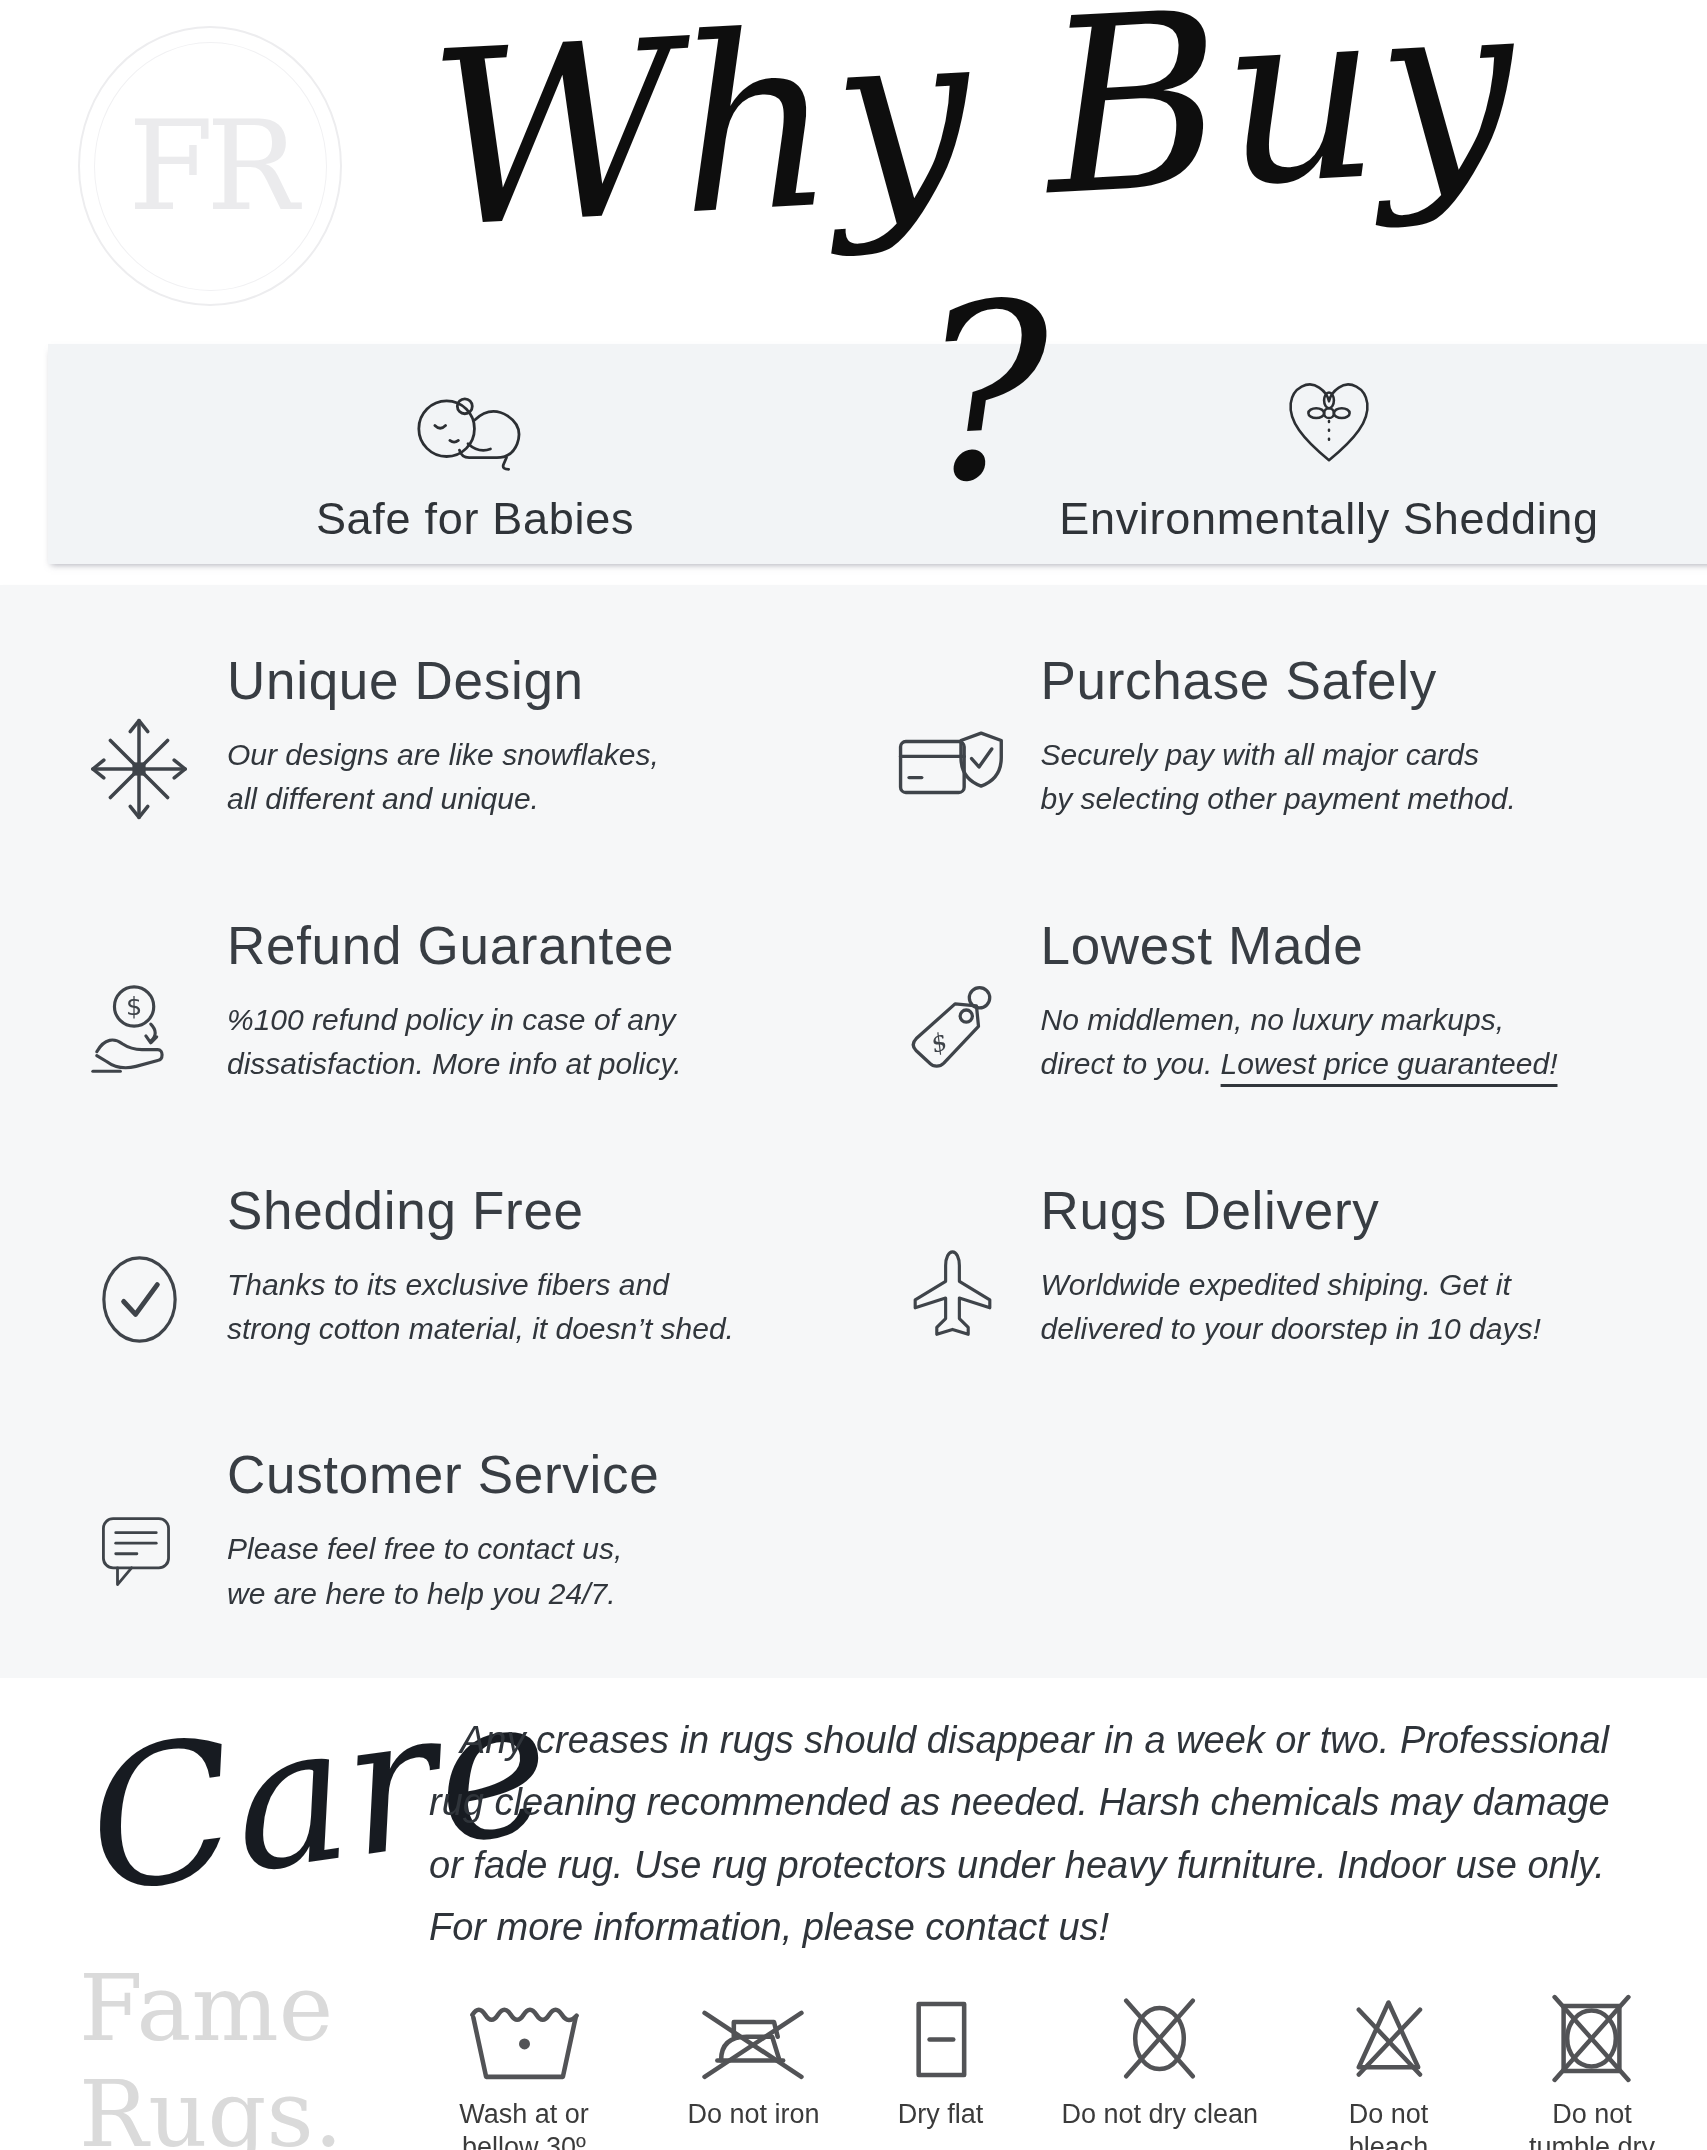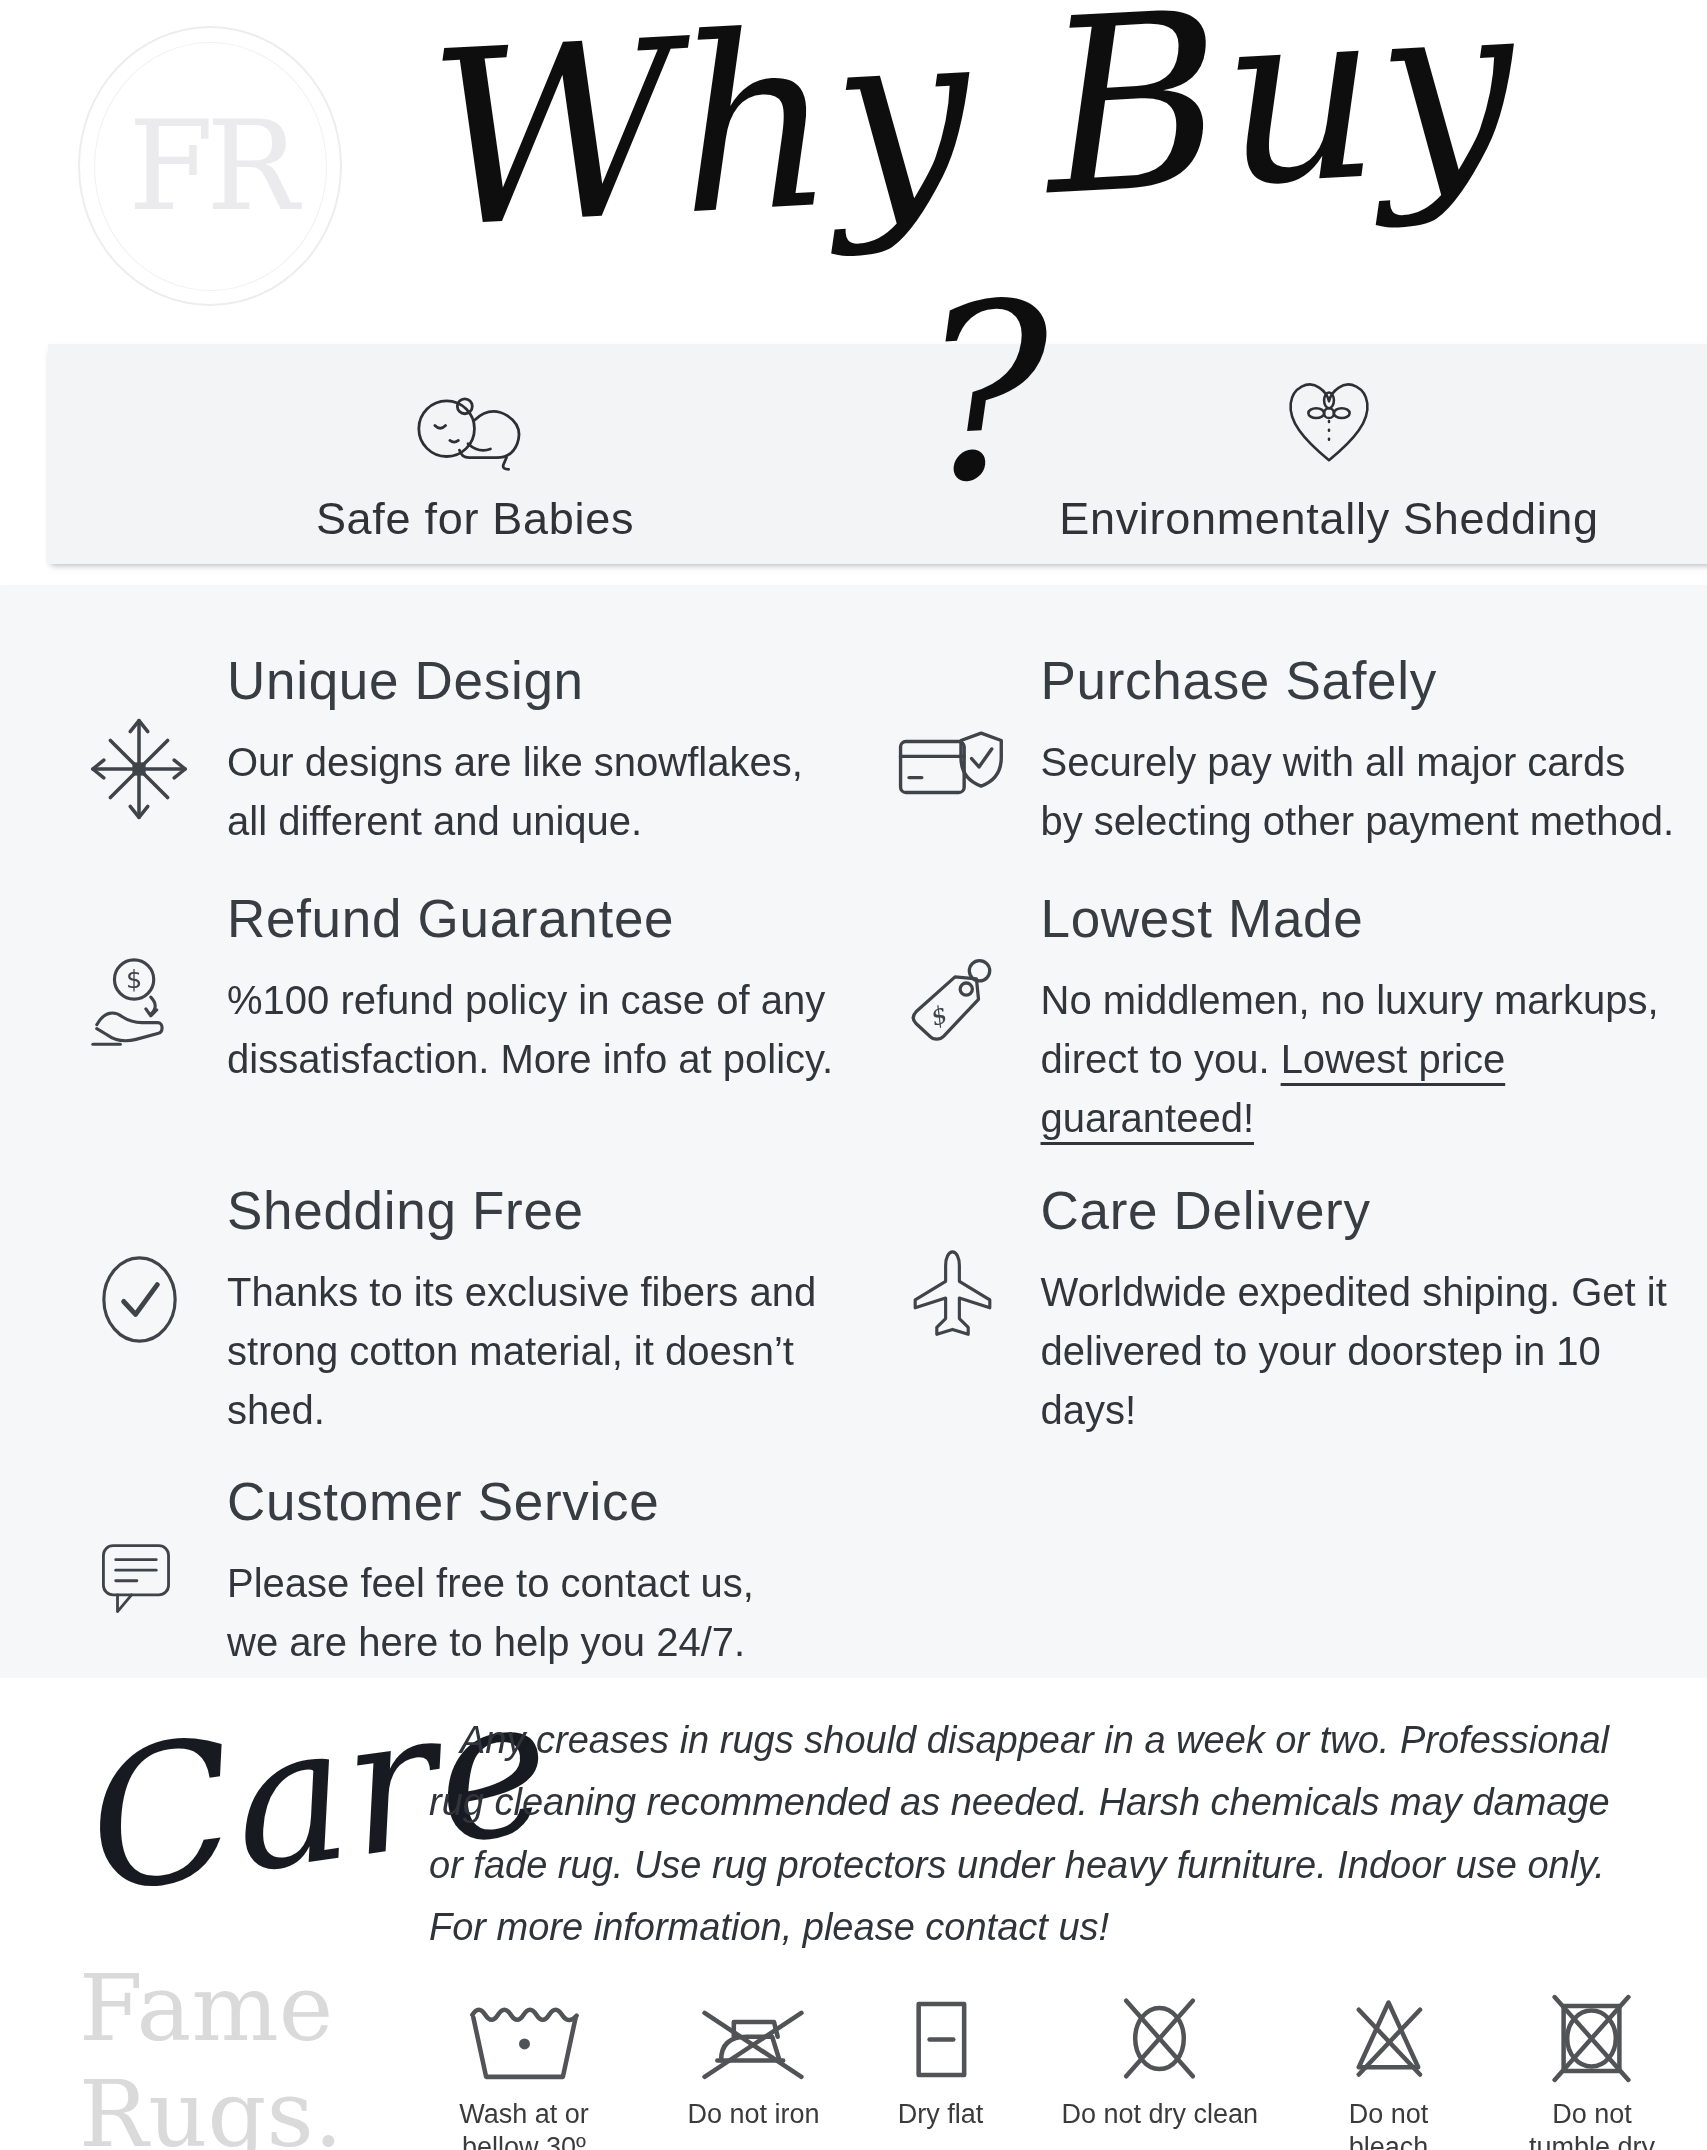--- a/index.html
+++ b/index.html
@@ -46,21 +46,21 @@
   .features{
     position:absolute;top:585px;left:0;width:1708px;height:1093px;background:#f6f7f8;
     box-shadow:0 4.4px 6.6px -2.9px rgba(108,108,124,.45);
     display:grid;grid-template-columns:1fr 1fr;grid-template-rows:repeat(4,1fr);
     padding:34px 8px 0 73px;box-sizing:border-box;
   }
   .feature{display:flex;gap:22px;padding-top:31px;}
   .f-icon{width:132px;flex:none;display:flex;justify-content:center;align-items:flex-start;padding-top:64px;}
   .f-text{min-width:0;}
   .f-title{margin:0 0 22px;font-size:53px;font-weight:300;color:#383d43;letter-spacing:0.7px;}
-  .f-body{margin:0;font-size:40px;font-weight:300;color:#31363c;line-height:1.48;}
+  .f-body{margin:0;font-size:30px;font-style:italic;font-weight:300;color:#31363c;line-height:1.48;}
   .underlined{text-decoration:underline;text-decoration-thickness:2.9px;text-underline-offset:9.5px;}
 
   
   .care{position:absolute;top:1678px;left:0;width:1708px;height:472px;background:#ffffff;}
   .care-script{
     position:absolute;left:88px;top:5.9px;margin:0;
     font-family:"DejaVu Serif",serif;font-style:italic;font-weight:normal;
     font-size:190px;color:#171b21;transform:rotate(-8deg);
   }
   .watermark{
@@ -218,21 +218,21 @@
       </div>
     </div>
 
     <div class="feature">
       <div class="f-icon">
         <svg width="99" height="108" viewBox="0 0 100 110" class="ico">
           <path d="M50 8 C54 8 57 14 57 22 V38 L88 57 V65 L57 55 V76 L66 85 V92 L50 87 L34 92 V85 L43 76 V55 L12 65 V57 L43 38 V22 C43 14 46 8 50 8 Z"></path>
         </svg>
       </div>
       <div class="f-text">
-        <h2 class="f-title">Care Delivery</h2>
+        <h2 class="f-title">Rugs Delivery</h2>
         <p class="f-body"><span>Worldwide expedited shiping. Get it</span><br><span>delivered to your doorstep in 10 days!</span></p>
       </div>
     </div>
 
     <div class="feature">
       <div class="f-icon">
         <svg width="97" height="88" viewBox="0 0 110 100" class="ico">
           <rect x="14" y="12" width="74" height="56" rx="11"></rect>
           <path d="M30 68 V87 L46 68"></path>
           <path d="M28 28 H74"></path>

